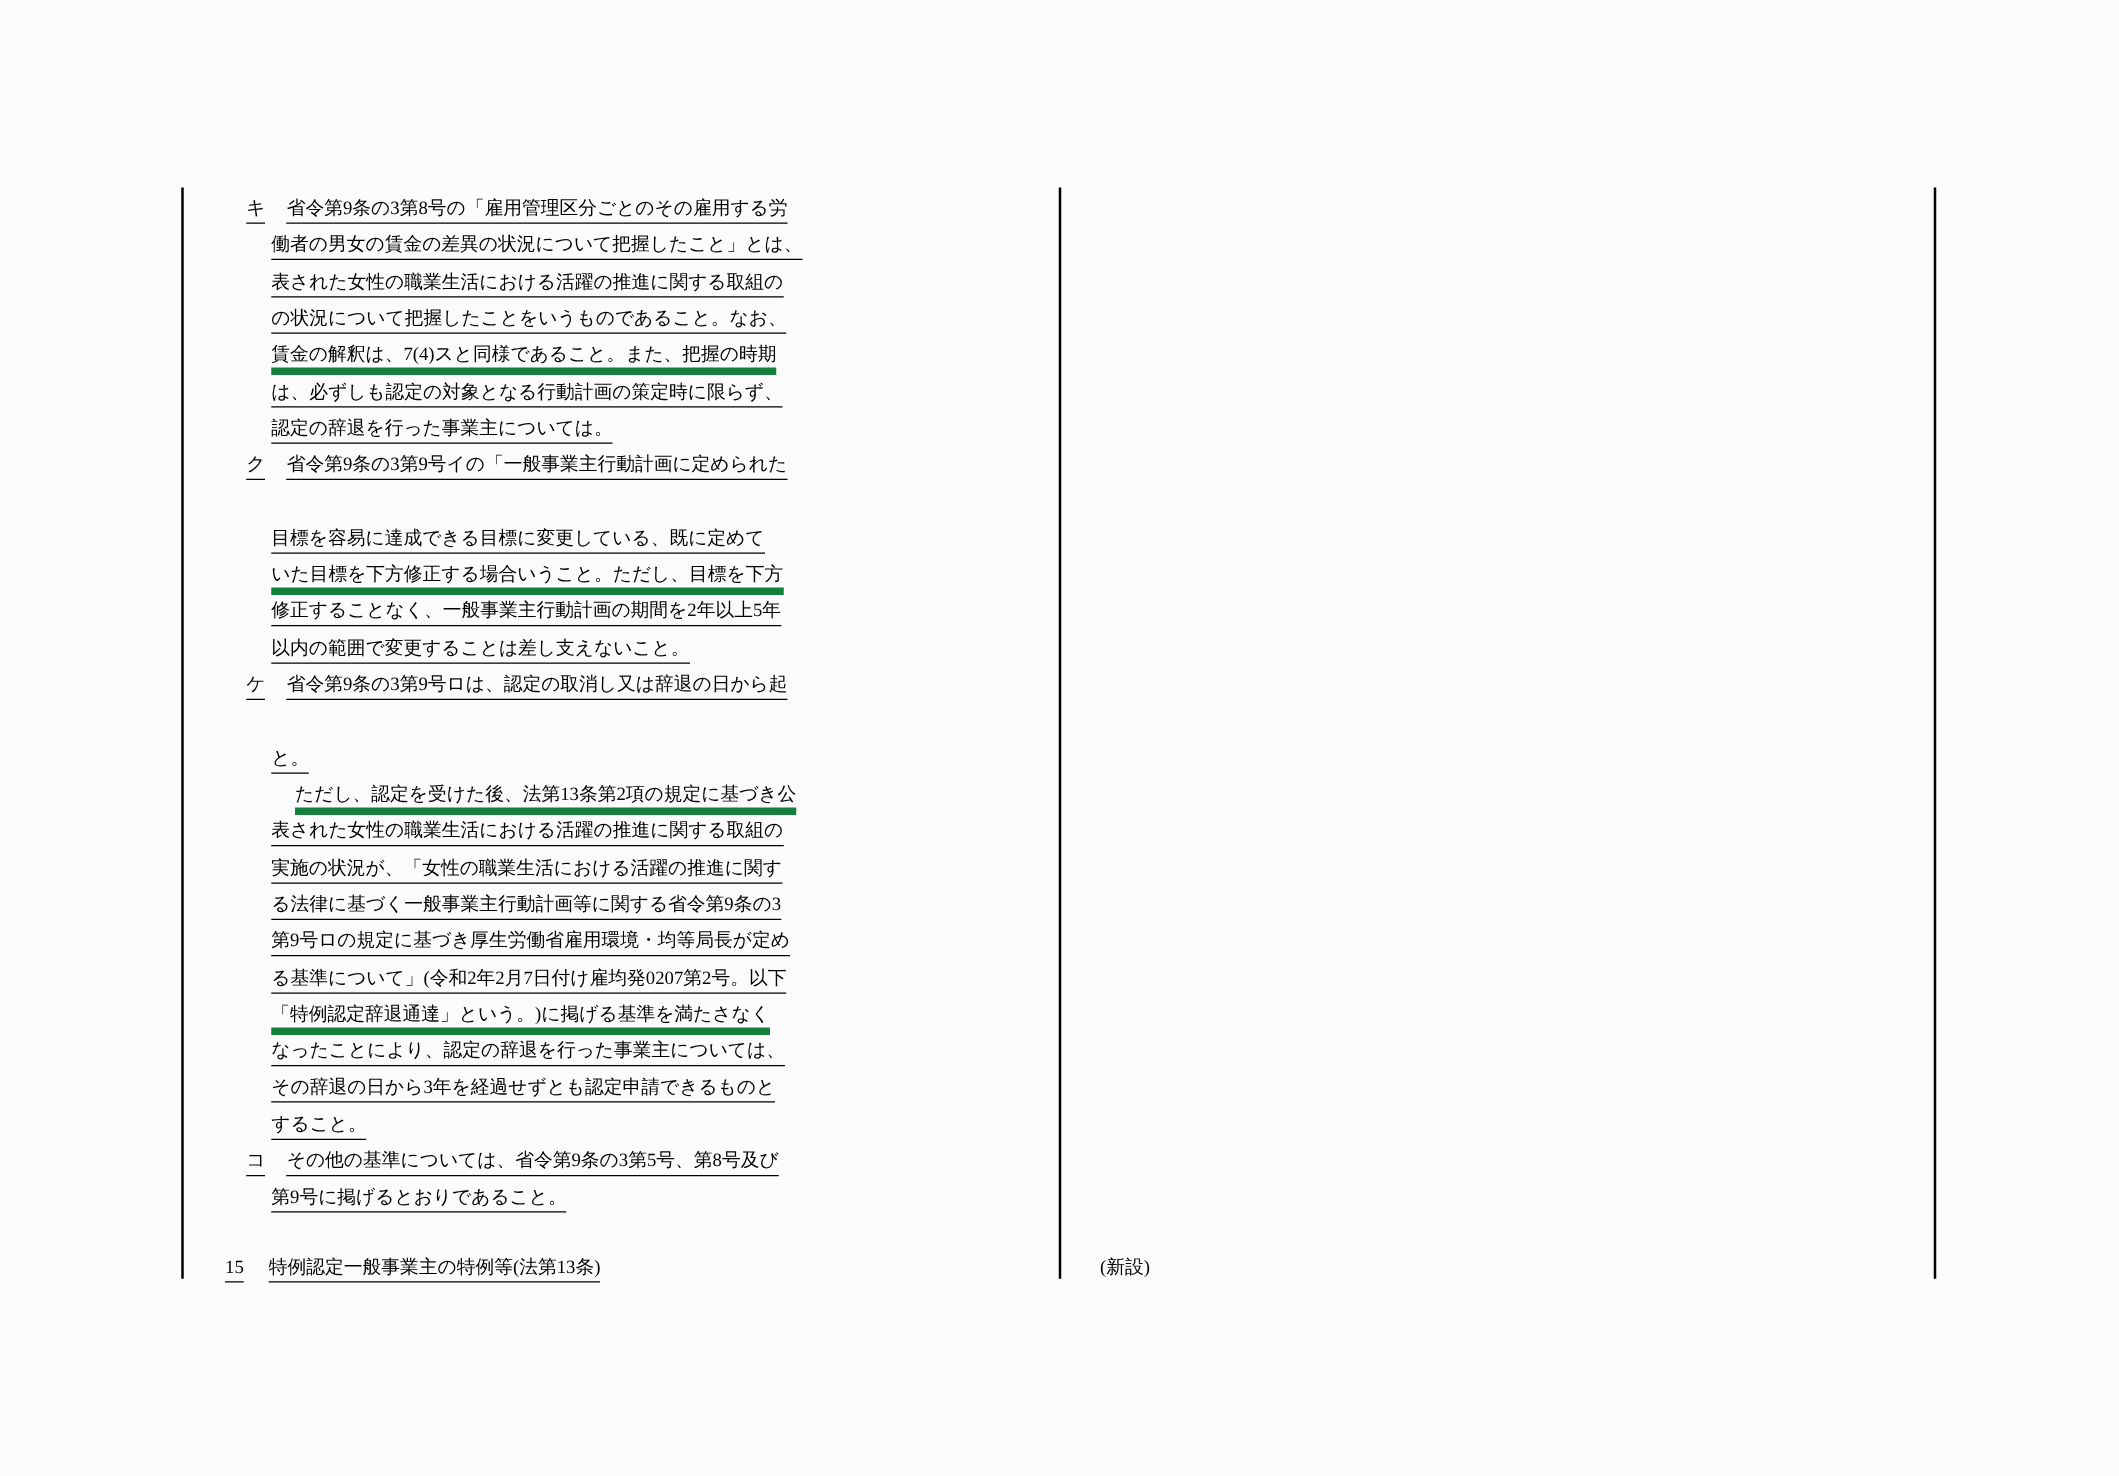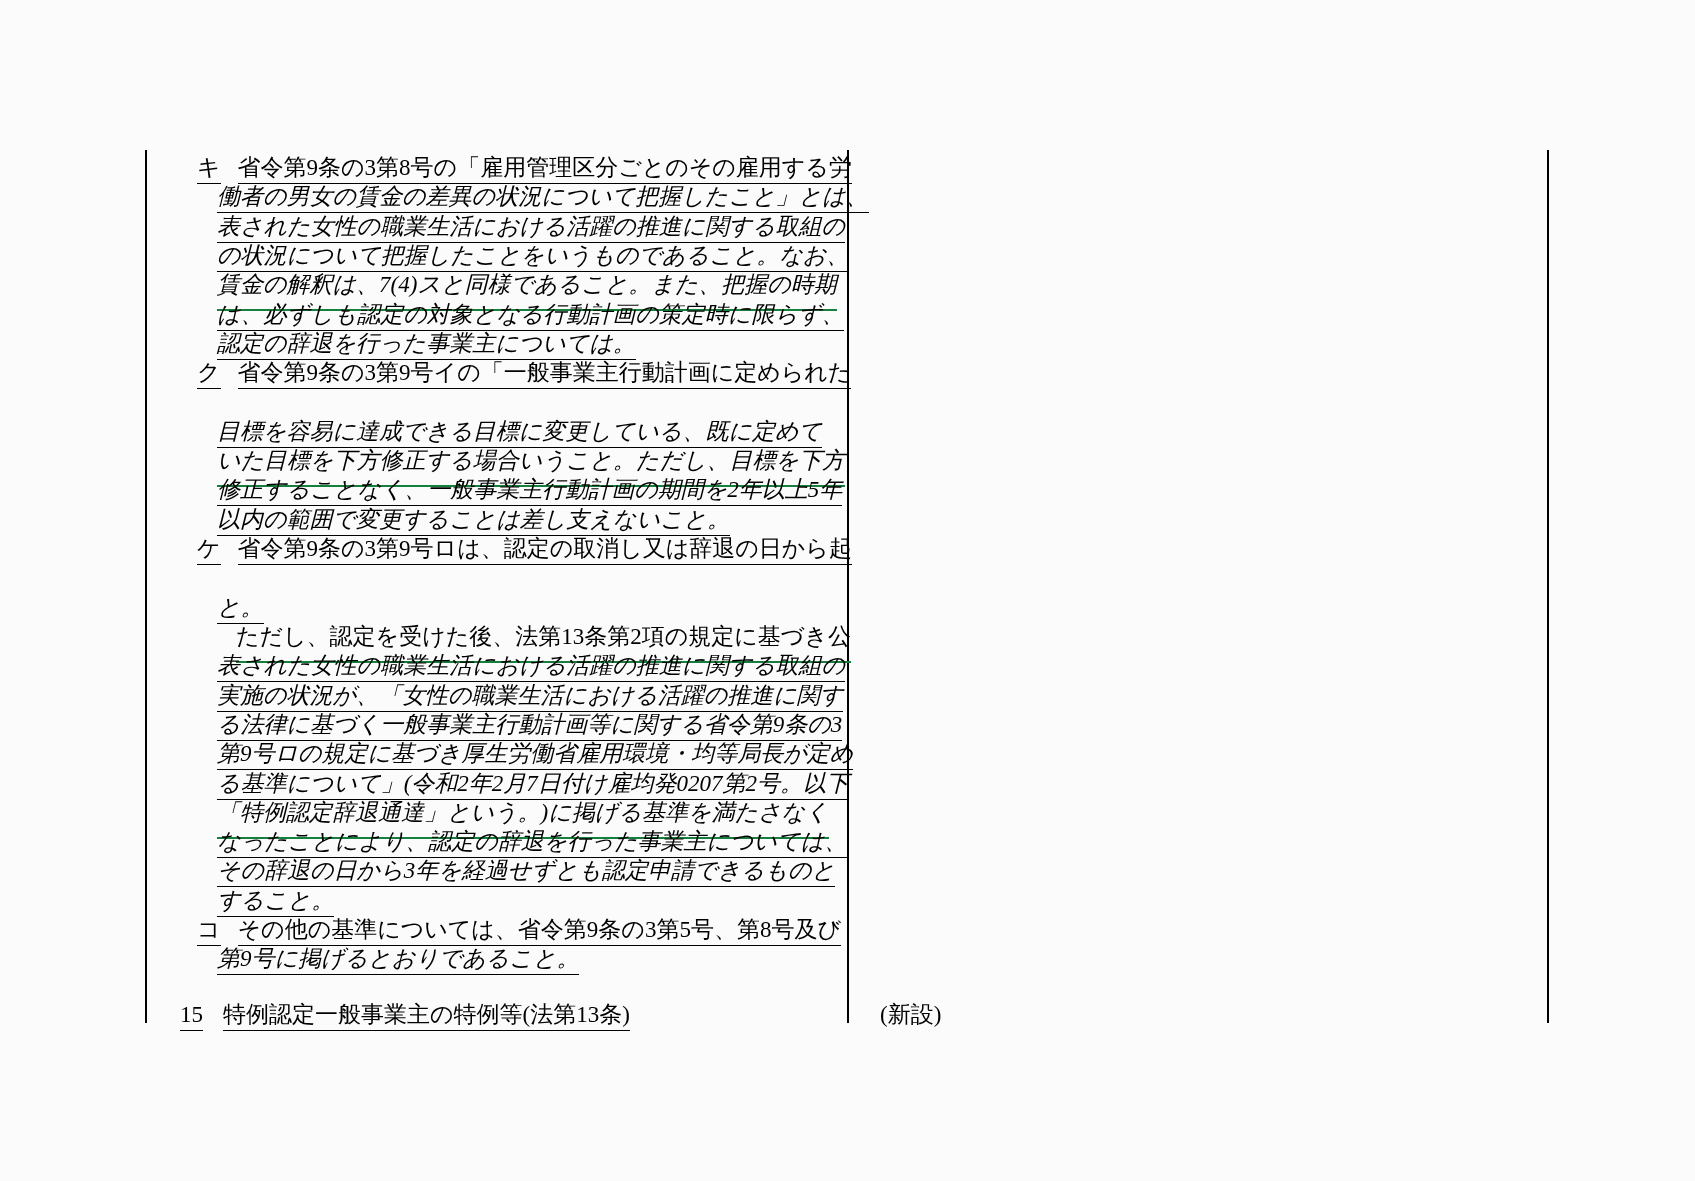--- a/index.html
+++ b/index.html
@@ -9,30 +9,30 @@
     font-family:"Liberation Serif","DejaVu Serif",serif;
     color:#000;
   }
   .page{position:relative;width:1695px;height:1181px;overflow:hidden;}
   .vline{position:absolute;top:150px;height:873px;width:2px;background:#000;}
   .vline.left{left:145px;}
   .vline.mid{left:847px;}
   .vline.right{left:1547px;}
   .line{
     position:absolute;
-    font-size:23px;
+    font-size:15px;
     line-height:27px;
     white-space:pre;
     letter-spacing:0;
   }
   .lbl-line{left:197px;}
-  .cont{left:217px;font-style:italic;}
+  .cont{left:217px;}
   .ind1{left:236px;}
   .u{border-bottom:1px solid #000;padding-bottom:3px;}
-  .u2{border-bottom:2px solid #15803d;padding-bottom:12px;}
+  .u2{border-bottom:6px solid #15803d;padding-bottom:2px;}
   .gap{display:inline-block;width:17px;}
   .gap-wide{display:inline-block;width:20px;}
   .footer-item{left:180px;}
   .right-note{left:880px;}
 </style>
 </head>
 <body>
 
 <div class="page">
 

